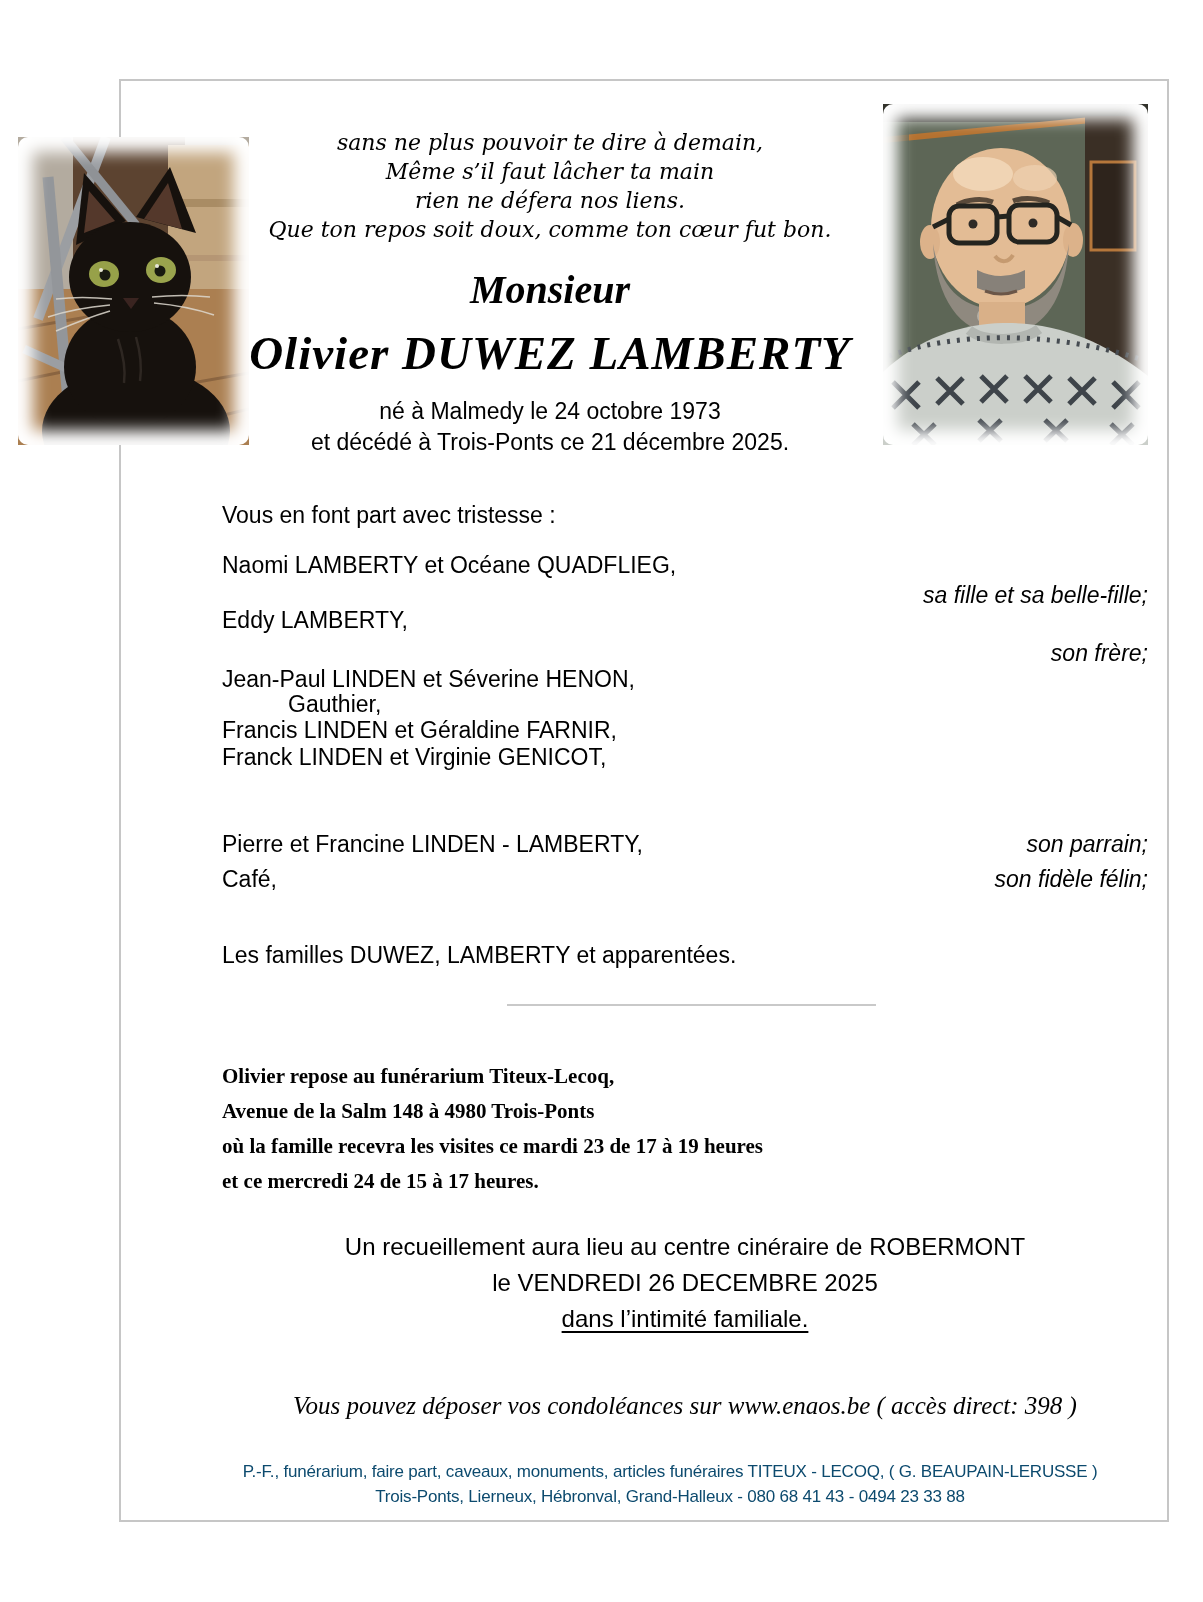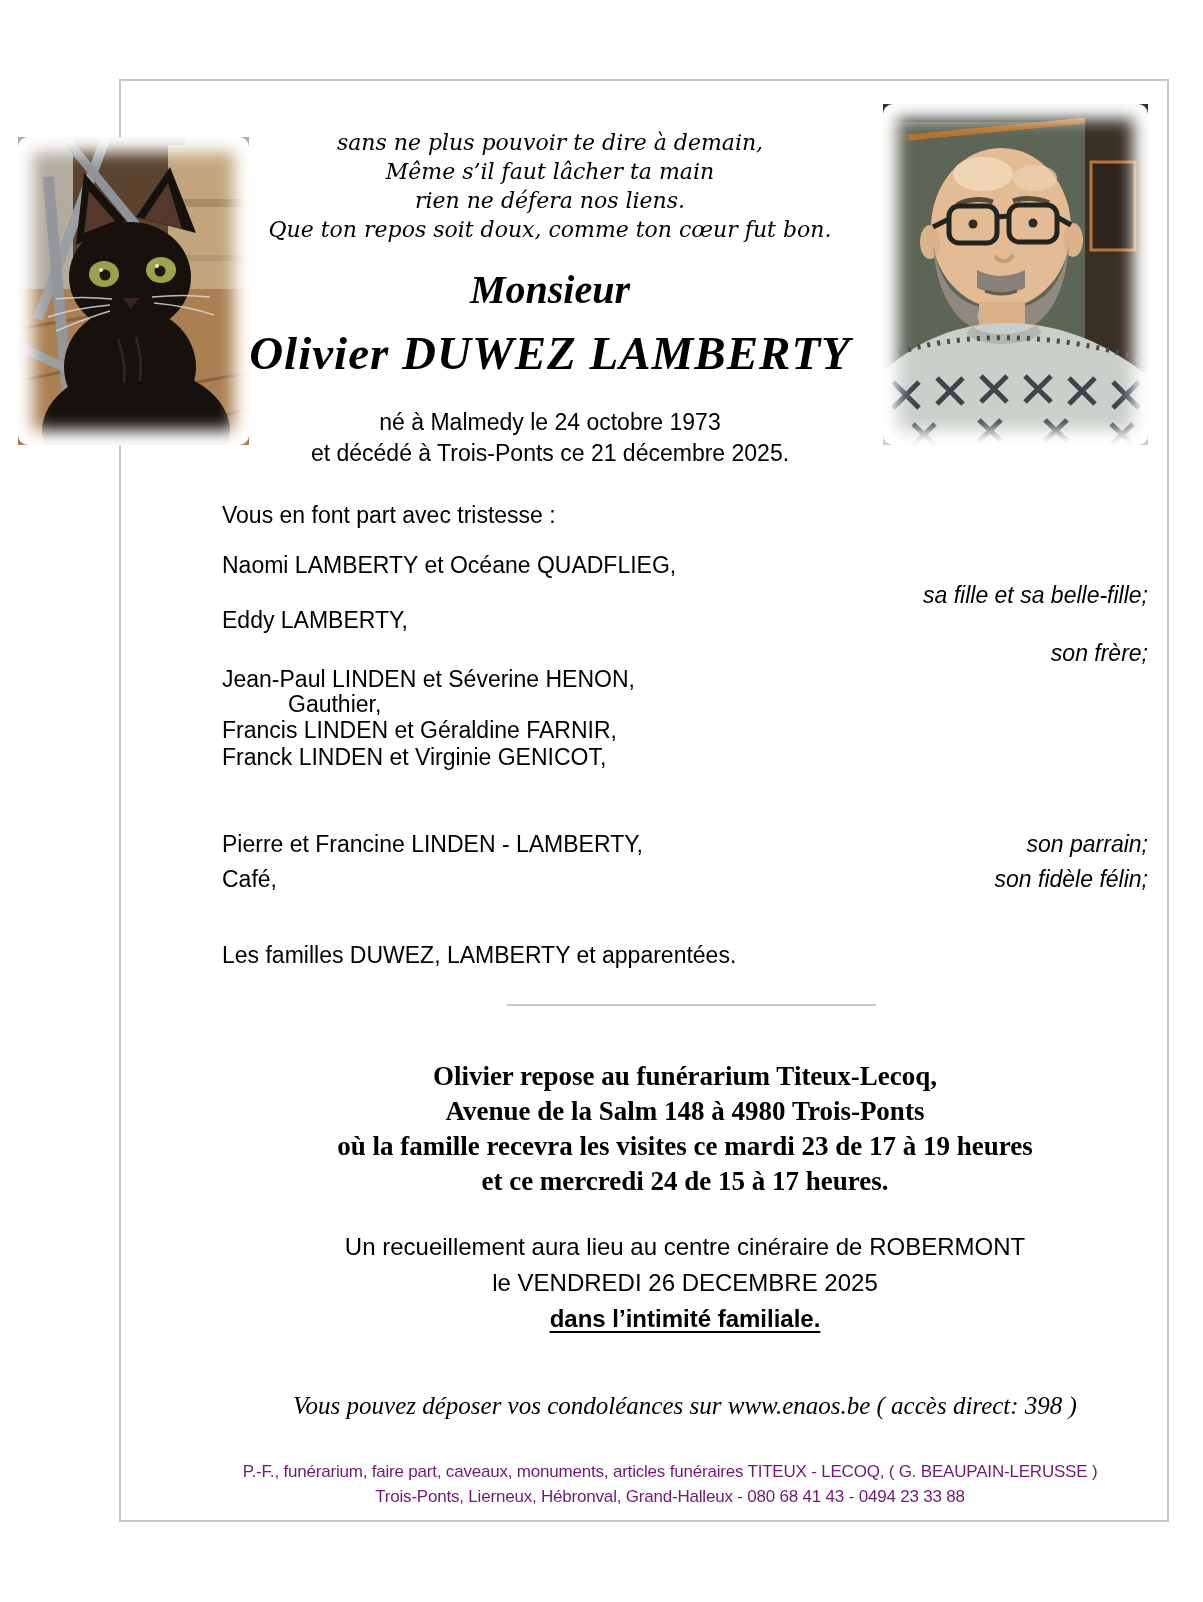--- a/index.html
+++ b/index.html
@@ -8,34 +8,34 @@
   .frame{position:absolute;left:119px;top:79px;width:1050px;height:1443px;border:2px solid #c6c6c6;box-sizing:border-box;}
   .photo{position:absolute;overflow:hidden;z-index:3;}
   .photo svg{display:block;width:100%;height:100%;}
   .photo::after{content:"";position:absolute;inset:0;border-radius:10px;box-shadow:inset 0 0 16px 15px #ffffff;}
   .photo-cat{left:18px;top:137px;width:231px;height:308px;}
   .photo-man{left:883px;top:104px;width:265px;height:341px;}
   .header{position:absolute;left:230px;top:128px;width:640px;text-align:center;z-index:2;}
   .poem{font-family:"DejaVu Serif",serif;font-style:italic;font-size:22px;line-height:29px;}
   .title-monsieur{font-family:"Liberation Serif",serif;font-style:italic;font-weight:bold;font-size:40px;line-height:48px;margin-top:22px;}
   .title-name{font-family:"Liberation Serif",serif;font-style:italic;font-weight:bold;font-size:47px;line-height:54px;margin-top:12px;letter-spacing:1px;white-space:nowrap;}
-  .birth-line{font-size:23px;line-height:31px;margin-top:27px;}
+  .birth-line{font-size:23px;line-height:31px;margin-top:16px;}
   .death-line{font-size:23px;line-height:31px;}
   .fam-line{position:absolute;left:222px;width:926px;height:28px;font-size:23px;line-height:28px;}
   .fam-line .nm{float:left;}
   .fam-line .nm.indent{margin-left:66px;}
   .fam-line .rel{float:right;font-style:italic;margin-left:44px;}
   .divider{position:absolute;left:507px;top:1004px;width:369px;height:0;border-top:2px solid #c9c9c9;}
-  .wake-block{position:absolute;left:222px;top:1059px;width:926px;text-align:center;
-    font-family:"Liberation Serif",serif;font-weight:bold;font-size:27px;line-height:35px;}
+  .wake-block{position:absolute;left:222px;top:1059px;width:926px;text-align:left;
+    font-family:"Liberation Serif",serif;font-weight:bold;font-size:21px;line-height:35px;}
   .ceremony-block{position:absolute;left:222px;top:1229px;width:926px;text-align:center;font-size:24px;line-height:36px;}
-  .ceremony-emph{font-weight:bold;text-decoration:underline;text-underline-offset:4px;text-decoration-thickness:2px;}
+  .ceremony-emph{font-weight:normal;text-decoration:underline;text-underline-offset:4px;text-decoration-thickness:2px;}
   .condolences{position:absolute;left:160px;top:1391px;width:1050px;text-align:center;
     font-family:"Liberation Serif",serif;font-style:italic;font-size:25px;line-height:30px;}
-  .footer{position:absolute;left:192px;top:1459px;width:956px;text-align:center;font-size:17px;line-height:25px;letter-spacing:-0.2px;color:#701a75;}
+  .footer{position:absolute;left:192px;top:1459px;width:956px;text-align:center;font-size:17px;line-height:25px;letter-spacing:-0.2px;color:#0c4a6e;}
 </style>
 </head>
 <body>
 
 <div class="page">
 
   <div class="frame"></div>
 
   <div class="photo photo-cat" title="black cat with green eyes">
     <svg viewBox="0 0 231 308" xmlns="http://www.w3.org/2000/svg">

